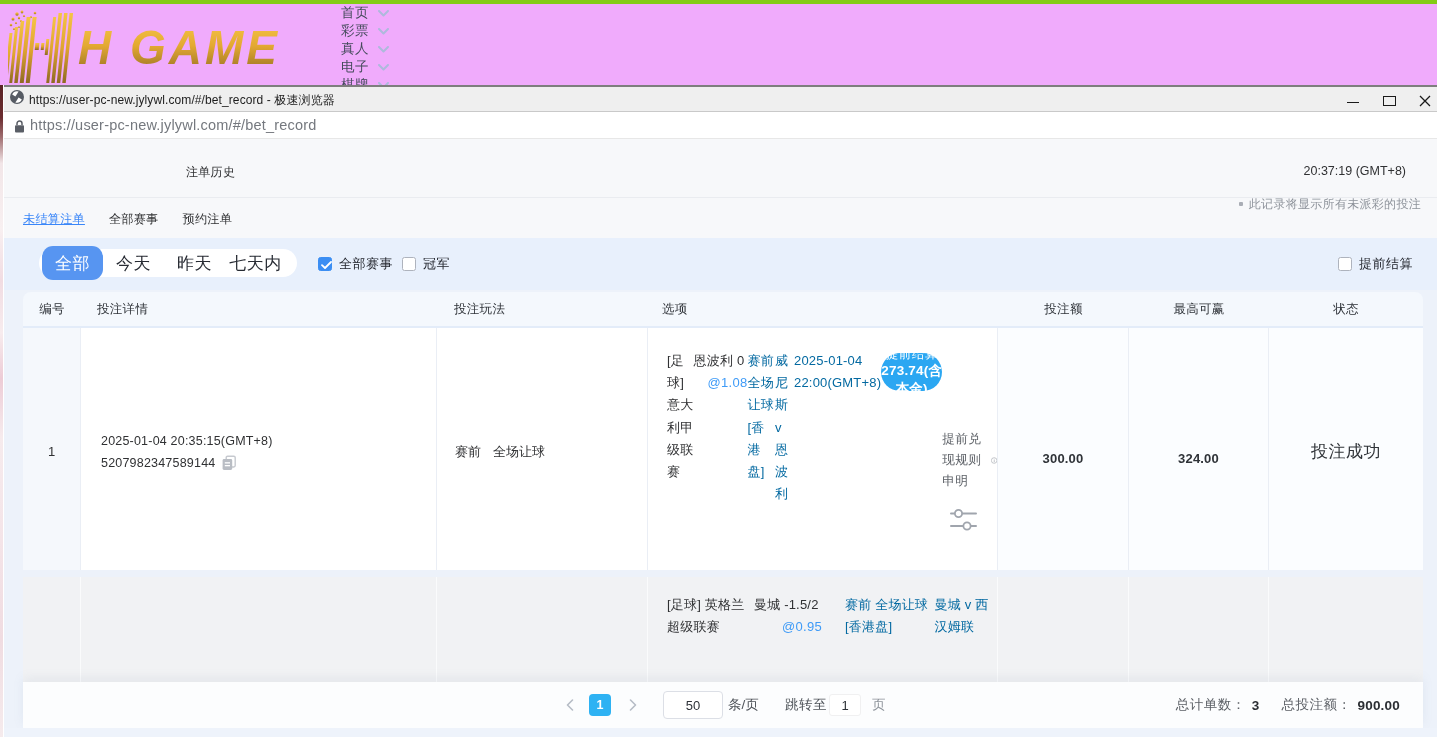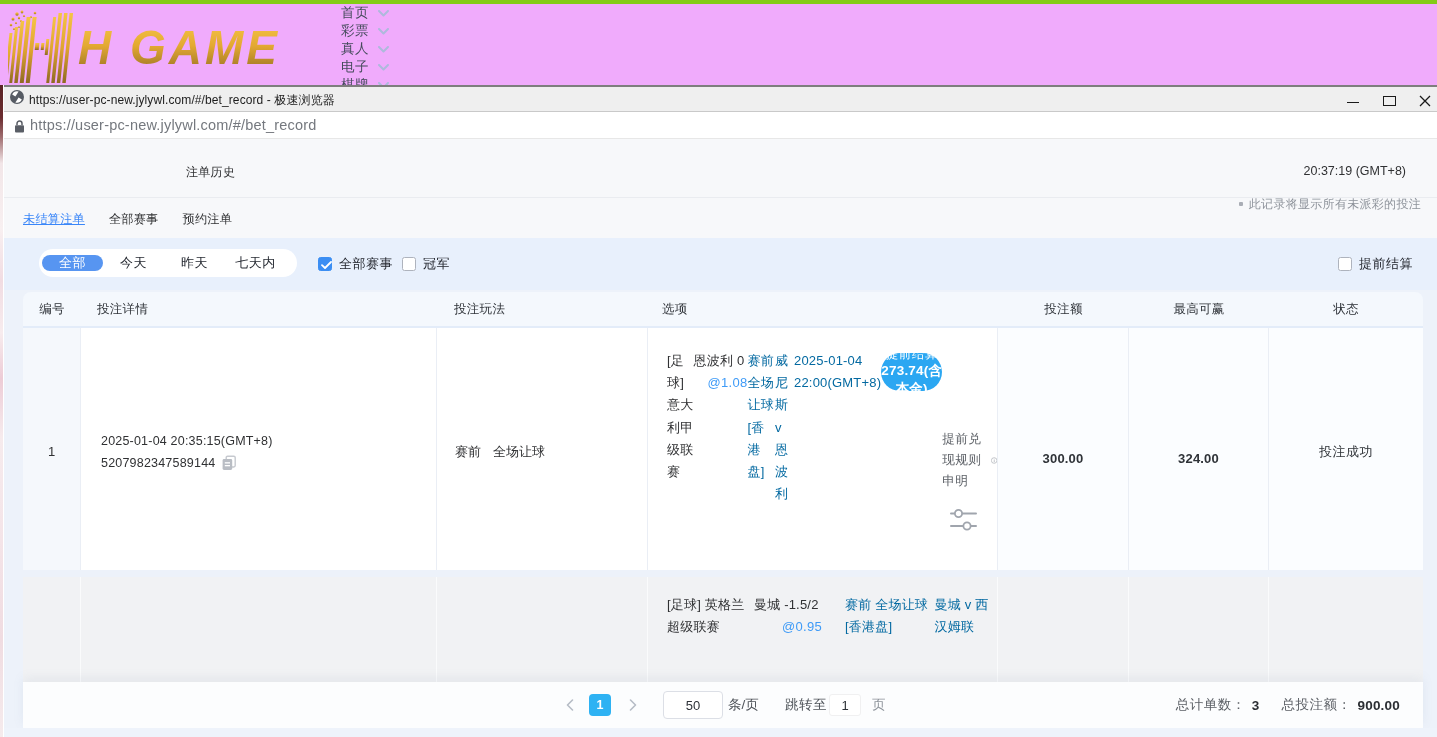--- a/index.html
+++ b/index.html
@@ -48,22 +48,22 @@
 
   .pc-tabs { position:absolute; left:19px; top:61px; height:38px; display:flex; align-items:center; }
   .pc-tab { font-size:12.2px; color:#303133; margin-right:24px; cursor:pointer; letter-spacing:.2px; }
   .pc-tab.active { color:#3a86f8;text-decoration:underline; }
   .pc-note { position:absolute; right:16px; top:46px; height:38px; display:flex; align-items:center; }
   .pc-note-dot { width:4px; height:4px; background:#a9adb5; border-radius:1px; margin-right:6px; }
   .pc-note-text { font-size:12px; color:#8e939b; letter-spacing:.3px; }
 
   .filterband { position:absolute; left:0; top:99px; width:100%; height:52px; background:#e8f0fc; }
   .pillbox { position:absolute; left:35px; top:11px; width:258px; height:28px; background:#fff; border-radius:14px; display:flex; align-items:center; padding:0 3px; }
-  .pill { width:61px; height:16px; border-radius:11px; display:flex; align-items:center; justify-content:center;
-    font-size:13px; color:#272b33; cursor:pointer; letter-spacing:.5px; }
+  .pill { width:61px; height:34px; border-radius:11px; display:flex; align-items:center; justify-content:center;
+    font-size:17px; color:#272b33; cursor:pointer; letter-spacing:.5px; }
   .pill.active { background:#5795f1; color:#fff; }
   .checkgroup { position:absolute; top:0; height:52px; display:flex; align-items:center; cursor:pointer; }
   .cg-events { left:314px; } .cg-champion { left:398px; }
   .checkbox { width:14px; height:14px; border-radius:2.5px; border:1px solid #aeb3bd; background:#fff; position:relative; flex:none; }
   .checkbox.checked { background:#3b8ef3; border-color:#3b8ef3; }
   .checkbox.checked svg { position:absolute; left:1.5px; top:3px; }
   .check-label { margin-left:7px; font-size:13px; color:#23262e; letter-spacing:.5px; }
   .cg-early { position:absolute; right:24px; top:0; height:52px; display:flex; align-items:center; cursor:pointer; }
 
   .bluebg { position:absolute; left:0; top:151px; width:100%; height:447px; background:#edf2fa; }
@@ -105,21 +105,21 @@
   .o-note { margin-top:15px; font-size:12.7px; color:#303133; line-height:22px; }
   .cashout-btn { margin-top:3px; width:269px; height:38px; border-radius:19px; background:#2ba7f2; border:none; cursor:pointer;
     display:flex; flex-direction:column; align-items:center; justify-content:center; color:#fff; position:relative; }
   .cb-l1 { font-size:12.5px; line-height:16px; letter-spacing:.5px; }
   .cb-l2 { font-size:13.5px; font-weight:700; line-height:18px; letter-spacing:.2px; }
   .slider-icon { position:absolute; left:302px; top:180px; cursor:pointer; }
   .cashout-rule { margin-top:1px; width:269px; display:flex; align-items:center; justify-content:center; cursor:pointer; }
   .cr-text { font-size:12.7px; color:#5c6066; line-height:21px; letter-spacing:.3px; }
   .cr-info { margin-left:5px; display:flex; }
   .td-amount { align-items:center; justify-content:center; font-size:13px; font-weight:600; color:#2f3338; letter-spacing:.2px; padding-top:19px; }
-  .td-status { align-items:center; justify-content:center; font-size:13px; color:#2f3338; letter-spacing:.5px; padding-top:5px; }
+  .td-status { align-items:center; justify-content:center; font-size:17px; color:#2f3338; letter-spacing:.5px; padding-top:5px; }
 
   
   .pagefooter { position:absolute; left:19px; top:543px; width:1400px; height:46px; background:#fcfdfe;
     box-shadow:0 -4px 10px rgba(120,140,170,.10); }
   .pf-prev { position:absolute; left:543px; top:17px; cursor:pointer; }
   .pf-next { position:absolute; left:606px; top:17px; cursor:pointer; }
   .pf-page { position:absolute; left:566px; top:12px; width:22px; height:22px; border-radius:4px; background:#2eb2f3;
     color:#fff; font-size:12.5px; font-weight:600; display:flex; align-items:center; justify-content:center; cursor:pointer; }
   .pf-size { position:absolute; left:640px; top:9px; width:60px; height:28px; border:1px solid #dcdfe6; border-radius:4px;
     background:#fff; text-align:center; font-size:13px; color:#2e3238; font-family:"Liberation Sans", sans-serif; }

